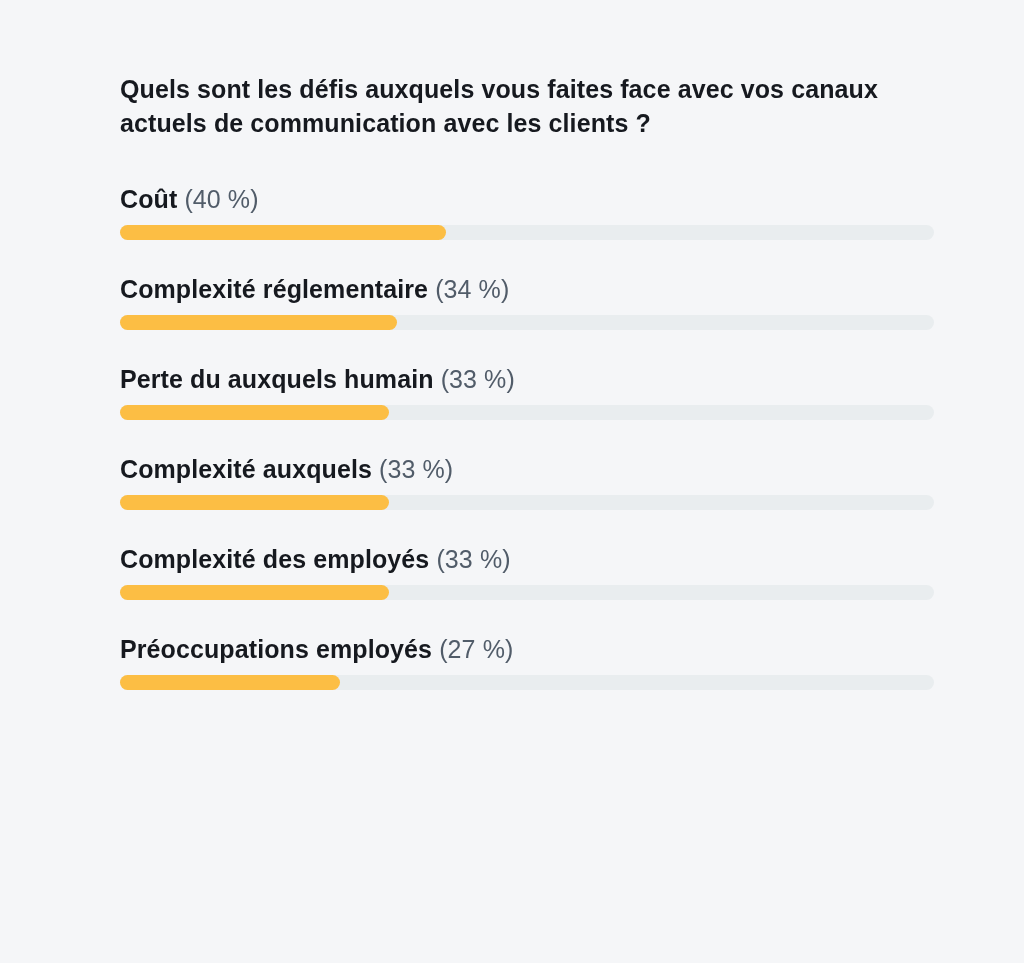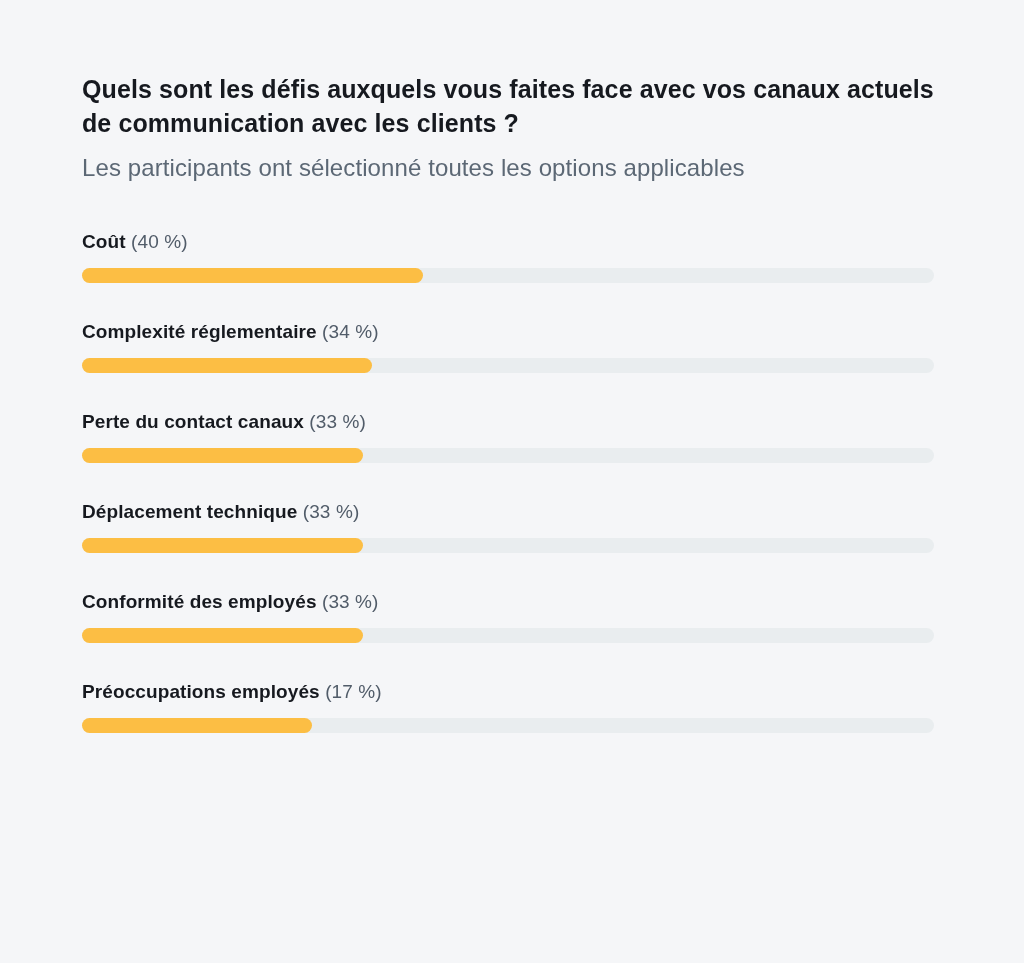--- a/index.html
+++ b/index.html
@@ -9,21 +9,21 @@
     height: 963px;
     font-family: "Liberation Sans", "DejaVu Sans", sans-serif;
     background: #F5F6F8;
     overflow: hidden;
   }
 
   .page {
     width: 1024px;
     height: 963px;
     background: #F5F6F8;
-    padding: 72px 90px 0 82px;
+    padding: 72px 90px 0 120px;
   }
 
   .title {
     font-size: 25px;
     font-weight: 600;
     line-height: 34px;
     color: #16191F;
     letter-spacing: 0.1px;
     max-width: 860px;
   }
@@ -39,21 +39,21 @@
 
   .chart {
     margin-top: 46px;
   }
 
   .bar-row {
     margin-bottom: 36px;
   }
 
   .bar-label {
-    font-size: 19px;
+    font-size: 25px;
     line-height: 26px;
     color: #16191F;
     margin-bottom: 13px;
     letter-spacing: 0.1px;
   }
 
   .bar-label .cat {
     font-weight: 700;
   }
 
@@ -79,21 +79,20 @@
     border-radius: 999px;
   }
 </style>
 </head>
 <body>
 
 <div class="page">
 
   <h1 class="title">Quels sont les défis auxquels vous faites face avec vos canaux actuels de communication avec les clients ?</h1>
 
-  <div class="subtitle">Les participants ont sélectionné toutes les options applicables</div>
 
   <div class="chart" id="chart">
   <div class="bar-row">
     <div class="bar-label">
       <span class="cat">Coût </span>
       <span class="pct">(40 %)</span>
     </div>
     <div class="bar-track" style="background: rgb(233, 237, 239);">
       <div class="bar-fill" style="width: 40%; background: rgb(252, 190, 68);"></div>
     </div>
@@ -106,52 +105,52 @@
       <span class="pct">(34 %)</span>
     </div>
     <div class="bar-track" style="background: rgb(233, 237, 239);">
       <div class="bar-fill" style="width: 34%; background: rgb(252, 190, 68);"></div>
     </div>
   </div>
 
 
   <div class="bar-row">
     <div class="bar-label">
-      <span class="cat">Perte du contact canaux </span>
+      <span class="cat">Perte du auxquels humain </span>
       <span class="pct">(33 %)</span>
     </div>
     <div class="bar-track" style="background: rgb(233, 237, 239);">
       <div class="bar-fill" style="width: 33%; background: rgb(252, 190, 68);"></div>
     </div>
   </div>
 
   <div class="bar-row">
     <div class="bar-label">
-      <span class="cat">Déplacement technique </span>
+      <span class="cat">Complexité auxquels </span>
       <span class="pct">(33 %)</span>
     </div>
     <div class="bar-track" style="background: rgb(233, 237, 239);">
       <div class="bar-fill" style="width: 33%; background: rgb(252, 190, 68);"></div>
     </div>
   </div>
 
   <div class="bar-row">
     <div class="bar-label">
-      <span class="cat">Conformité des employés </span>
+      <span class="cat">Complexité des employés </span>
       <span class="pct">(33 %)</span>
     </div>
     <div class="bar-track" style="background: rgb(233, 237, 239);">
       <div class="bar-fill" style="width: 33%; background: rgb(252, 190, 68);"></div>
     </div>
   </div>
 
   <div class="bar-row">
     <div class="bar-label">
       <span class="cat">Préoccupations employés </span>
-      <span class="pct">(17 %)</span>
+      <span class="pct">(27 %)</span>
     </div>
     <div class="bar-track" style="background: rgb(233, 237, 239);">
       <div class="bar-fill" style="width: 27%; background: rgb(252, 190, 68);"></div>
     </div>
   </div>
 </div>
 
 </div>
 
 </body></html>

